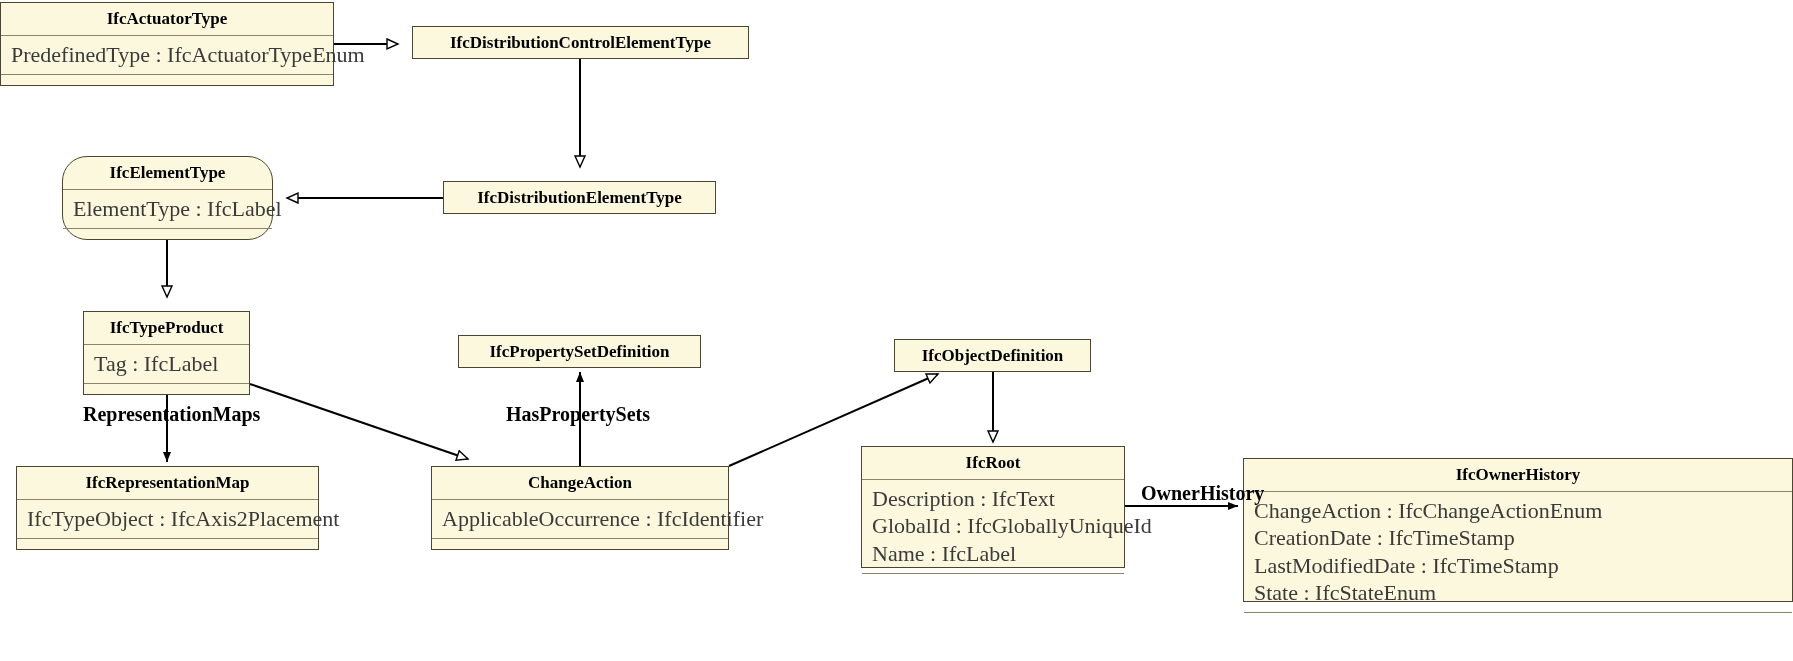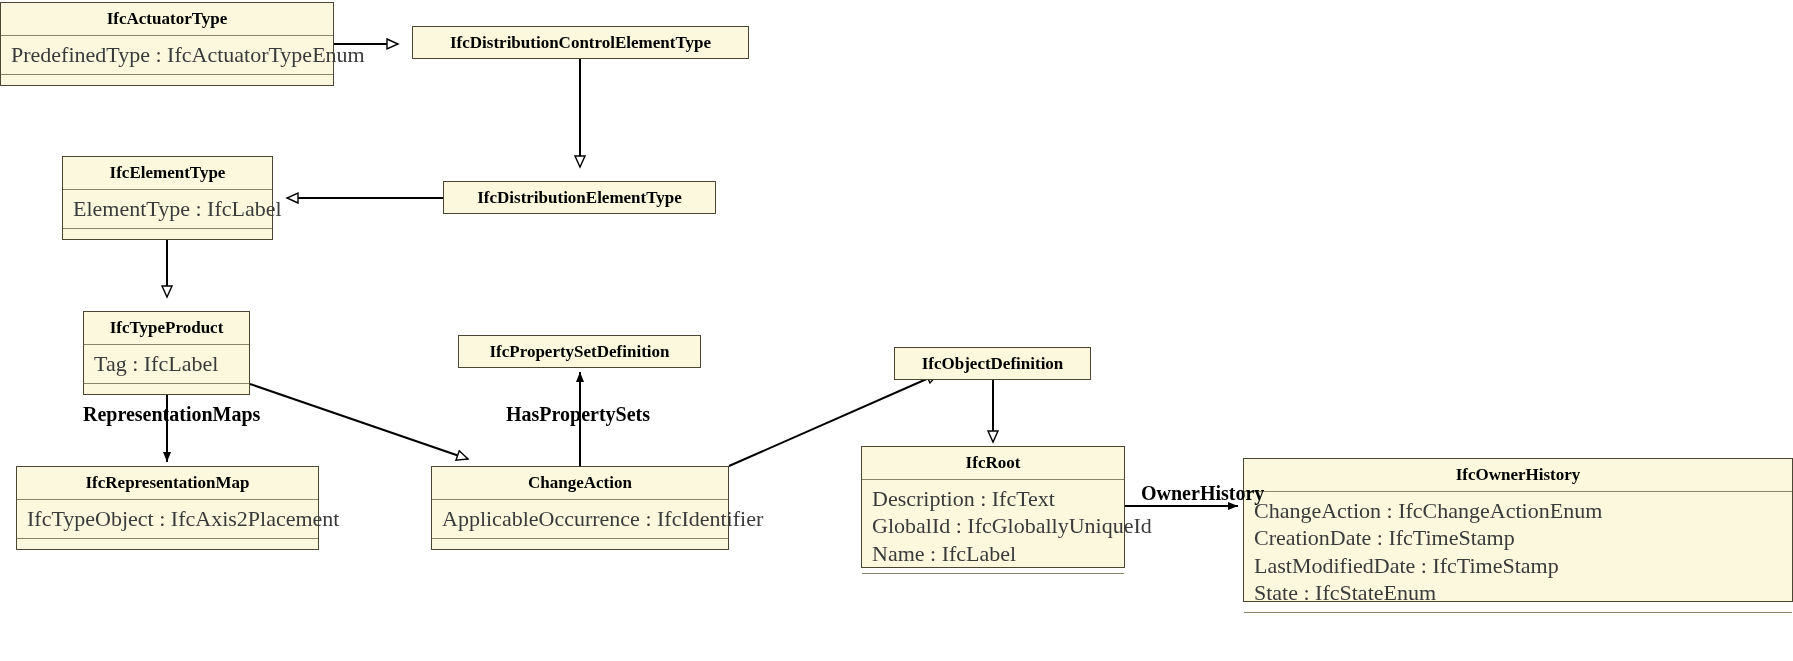--- a/index.html
+++ b/index.html
@@ -109,21 +109,21 @@
         <div class="uml-sep" style="border-top-color: rgb(138, 133, 104);"></div>
         <div class="uml-attrs">
           <span class="uml-attr">PredefinedType : IfcActuatorTypeEnum</span>
         </div>
         <div class="uml-sep" style="border-top-color: rgb(138, 133, 104);"></div>
         <div class="uml-attrs uml-ops" style="flex: 1 1 0%;"></div>
       </div>
       <div class="uml-class" style="left: 412px; top: 26px; width: 337px; height: 33px; background: rgb(252, 248, 221); border-color: rgb(74, 70, 50);">
         <div class="uml-name">IfcDistributionControlElementType</div>
       </div>
-      <div class="uml-class" style="left: 62px; top: 156px; width: 211px; height: 84px; background: rgb(252, 248, 221); border-color: rgb(74, 70, 50);">
+      <div class="uml-class" style="left: 62px; top: 156px; width: 211px; height: 84px; background: rgb(252, 248, 221); border-color: rgb(74, 70, 50); border-radius: 25px;">
         <div class="uml-name">IfcElementType</div>
         <div class="uml-sep" style="border-top-color: rgb(138, 133, 104);"></div>
         <div class="uml-attrs">
           <span class="uml-attr">ElementType : IfcLabel</span>
         </div>
         <div class="uml-sep" style="border-top-color: rgb(138, 133, 104);"></div>
         <div class="uml-attrs uml-ops" style="flex: 1 1 0%;"></div>
       </div>
       <div class="uml-class" style="left: 443px; top: 181px; width: 273px; height: 33px; background: rgb(252, 248, 221); border-color: rgb(74, 70, 50);">
         <div class="uml-name">IfcDistributionElementType</div>
@@ -133,21 +133,21 @@
         <div class="uml-sep" style="border-top-color: rgb(138, 133, 104);"></div>
         <div class="uml-attrs">
           <span class="uml-attr">Tag : IfcLabel</span>
         </div>
         <div class="uml-sep" style="border-top-color: rgb(138, 133, 104);"></div>
         <div class="uml-attrs uml-ops" style="flex: 1 1 0%;"></div>
       </div>
       <div class="uml-class" style="left: 458px; top: 335px; width: 243px; height: 33px; background: rgb(252, 248, 221); border-color: rgb(74, 70, 50);">
         <div class="uml-name">IfcPropertySetDefinition</div>
       </div>
-      <div class="uml-class" style="left: 894px; top: 347px; width: 197px; height: 33px; background: rgb(252, 248, 221); border-color: rgb(74, 70, 50);">
+      <div class="uml-class" style="left: 894px; top: 339px; width: 197px; height: 33px; background: rgb(252, 248, 221); border-color: rgb(74, 70, 50);">
         <div class="uml-name">IfcObjectDefinition</div>
       </div>
       <div class="uml-class" style="left: 16px; top: 466px; width: 303px; height: 84px; background: rgb(252, 248, 221); border-color: rgb(74, 70, 50);">
         <div class="uml-name">IfcRepresentationMap</div>
         <div class="uml-sep" style="border-top-color: rgb(138, 133, 104);"></div>
         <div class="uml-attrs">
           <span class="uml-attr">IfcTypeObject : IfcAxis2Placement</span>
         </div>
         <div class="uml-sep" style="border-top-color: rgb(138, 133, 104);"></div>
         <div class="uml-attrs uml-ops" style="flex: 1 1 0%;"></div>

